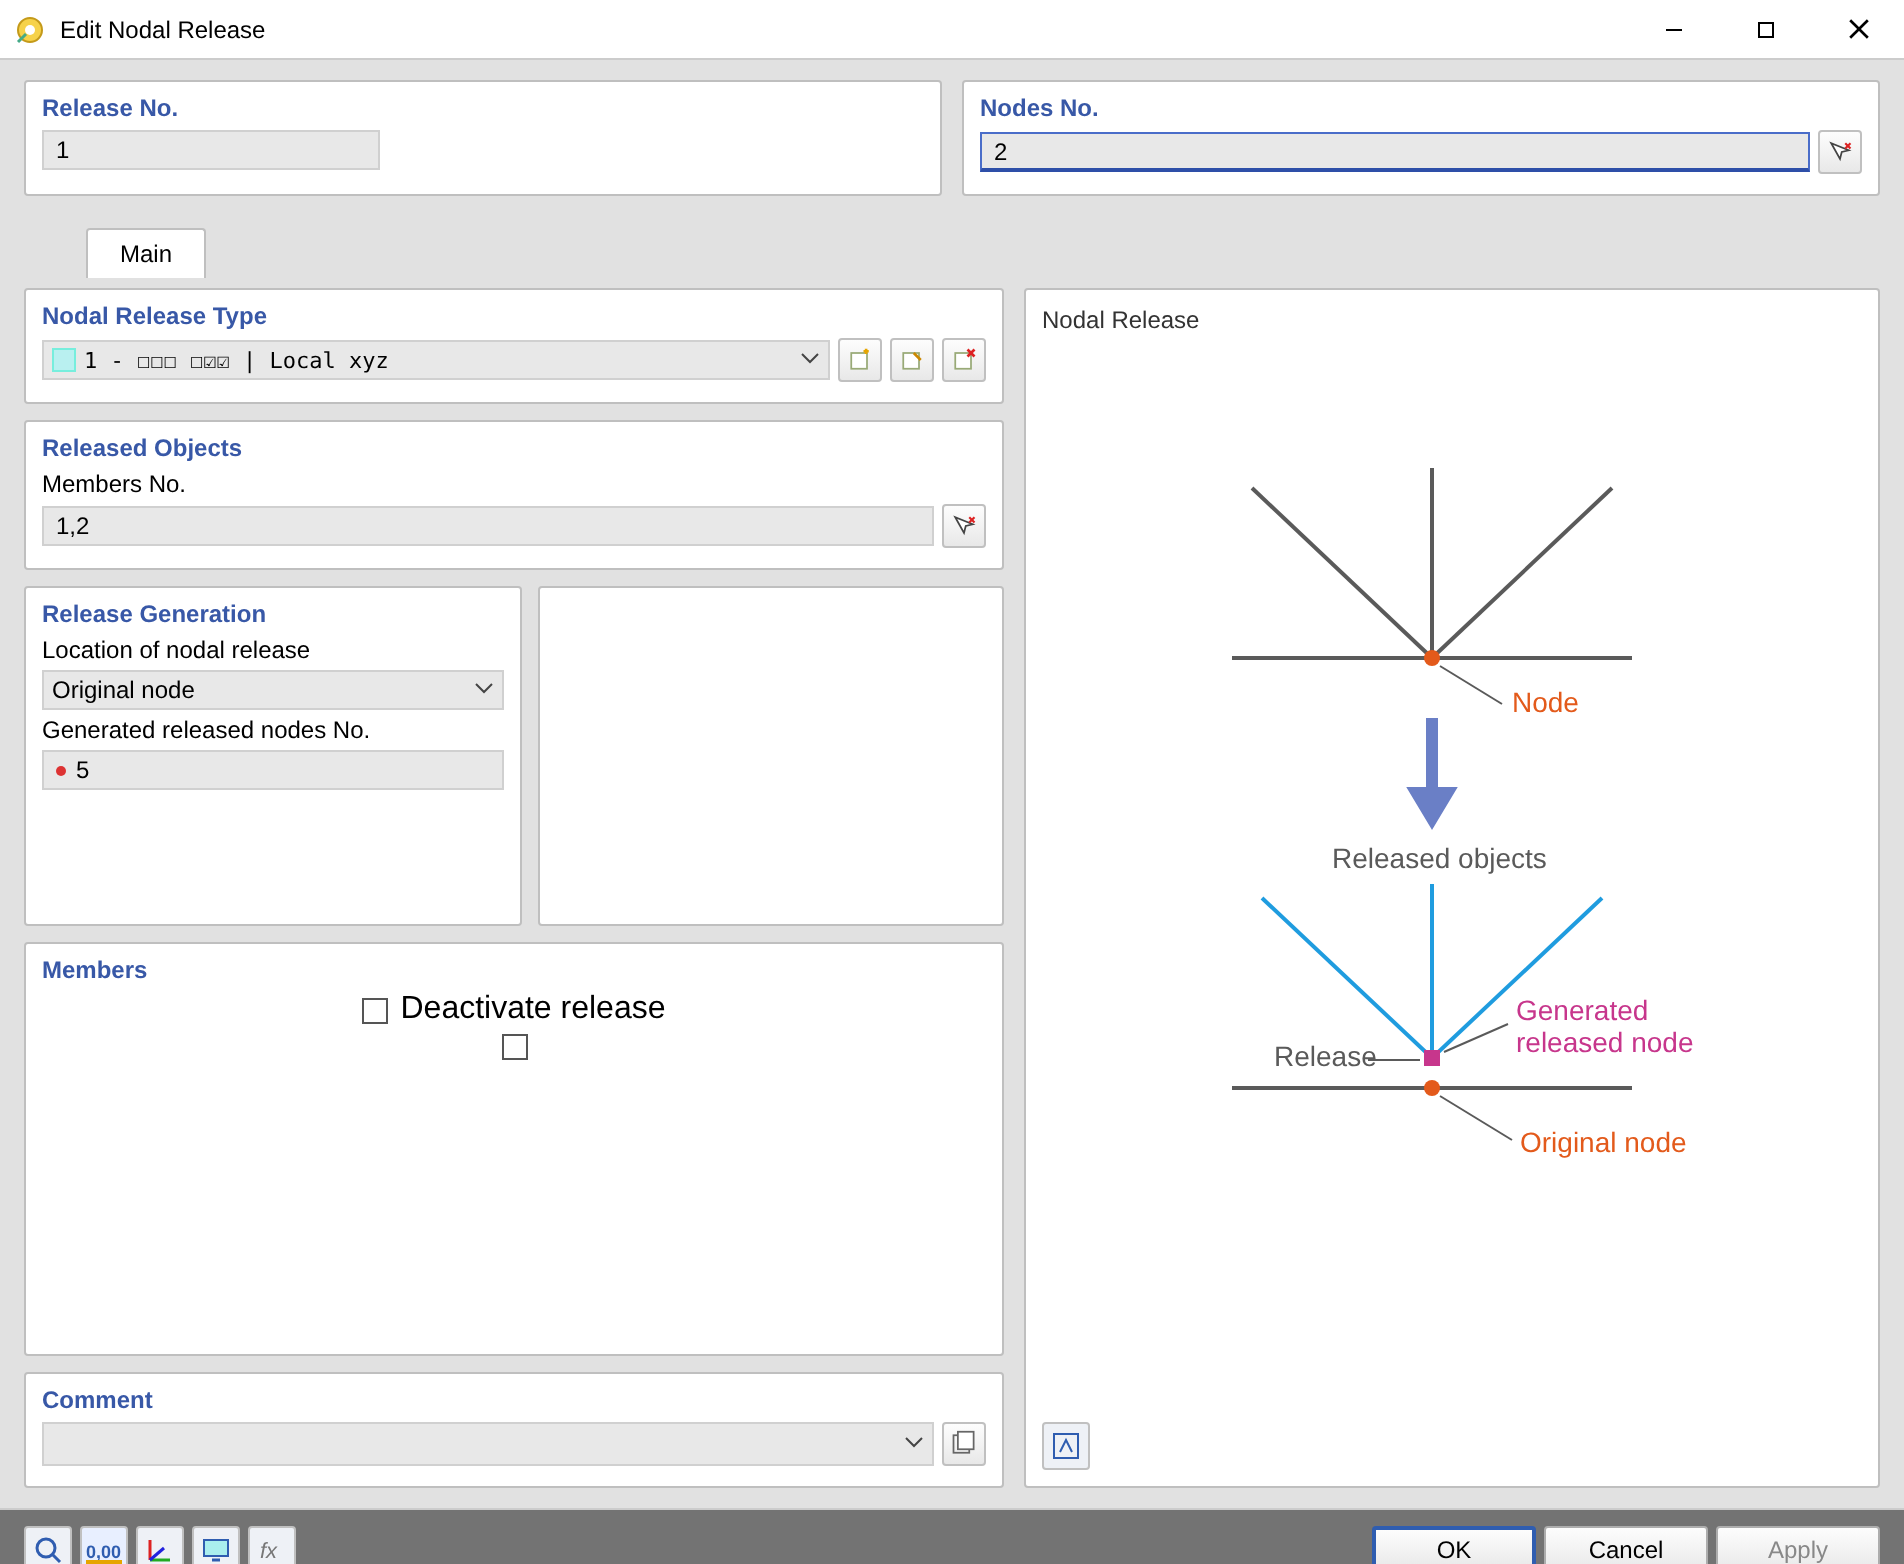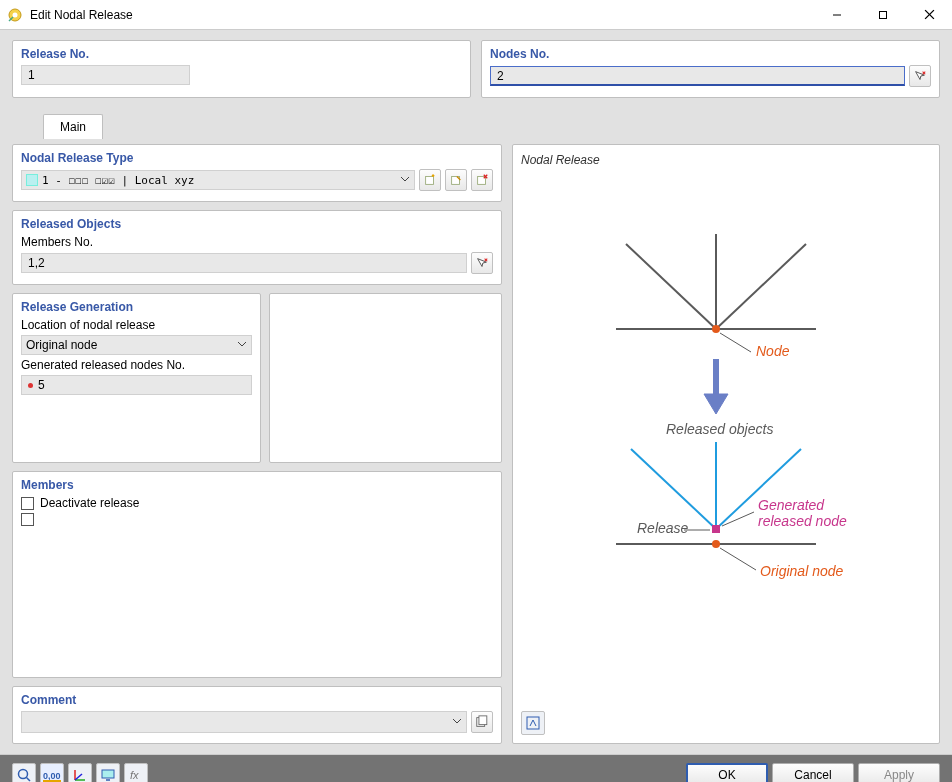--- a/index.html
+++ b/index.html
@@ -20,28 +20,28 @@
 .txt-input.blue { border: 1px solid #4a6dc9; border-bottom: 2px solid #2e4fa8; }
 .iconbtn { width: 22px; height: 22px; border: 1px solid #c0c0c0; background: linear-gradient(#fdfdfd,#e8e8e8); display: flex; align-items: center; justify-content: center; border-radius: 2px; cursor: pointer; }
 .iconbtn svg { width: 14px; height: 14px; }
 
 .tabbar { display: flex; align-items: flex-end; height: 28px; margin-top: 6px; padding-left: 31px; }
 .tab { padding: 5px 16px 5px; background: #fff; border: 1px solid #bfbfbf; border-bottom: none; border-radius: 2px 2px 0 0; font-size: 12px; position: relative; top: 1px; }
 
 .content { flex: 1; display: flex; gap: 10px; }
 .col { display: flex; flex-direction: column; gap: 8px; }
 .col.left { width: 490px; }
-.col.right { flex: 1; font-style: italic; }
+.col.right { flex: 1; }
 
 .select-like { height: 20px; background: #e8e8e8; border: 1px solid #d0d0d0; display: flex; align-items: center; padding: 0 4px 0 4px; font-size: 12px; position: relative; }
 .select-like .swatch { width: 12px; height: 12px; background: #b9f0f0; border: 1px solid #7ed; margin-right: 4px; }
 .select-like .chev { margin-left: auto; }
 .chev svg { width:10px; height:10px; }
 
-.checkbox-row { display: flex; align-items: center; gap: 6px; margin: 3px 0; font-size: 12px; }
+.checkbox-row { display: flex; align-items: center; gap: 6px; margin: 3px 0; font-size: 16px; justify-content: center; }
 .checkbox-box { width: 13px; height: 13px; border: 1px solid #555; background: #fff; }
 
 .rightpanel { flex:1; background:#fff; border:1px solid #bfbfbf; border-radius:2px; padding:8px; display:flex; flex-direction:column; }
 .diagram { flex:1; display:flex; align-items:center; justify-content:center; }
 .rightfooter { display:flex; }
 
 .footer { height:40px; background:#737373; border-top:1px solid #ccc; display:flex; align-items:center; padding:0 12px; gap:4px; }
 .footer .spacer { flex:1; }
 .btn { min-width:82px; height:24px; border:1px solid #adadad; background:linear-gradient(#fdfdfd,#e8e8e8); font-size:12px; display:flex; align-items:center; justify-content:center; border-radius:2px; cursor:pointer; }
 .btn.primary { border:2px solid #2f5db0; }

